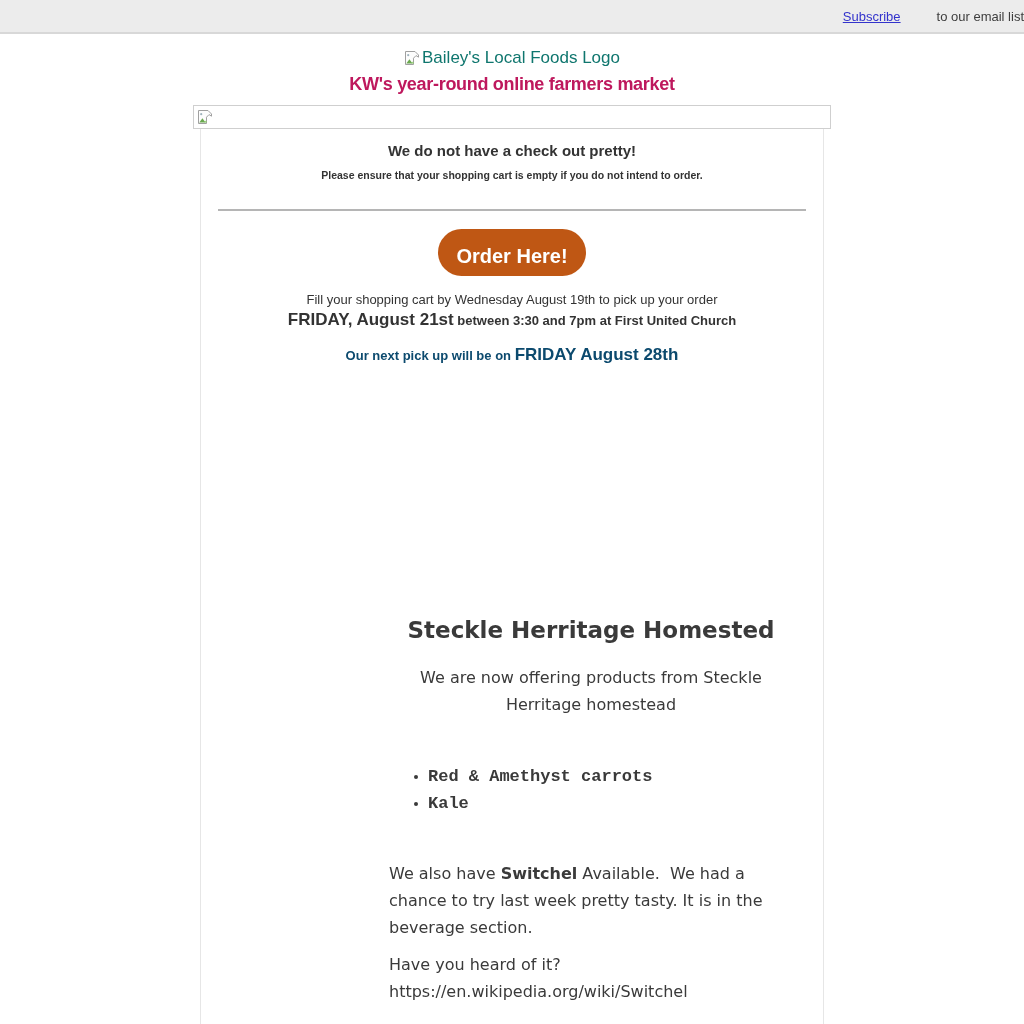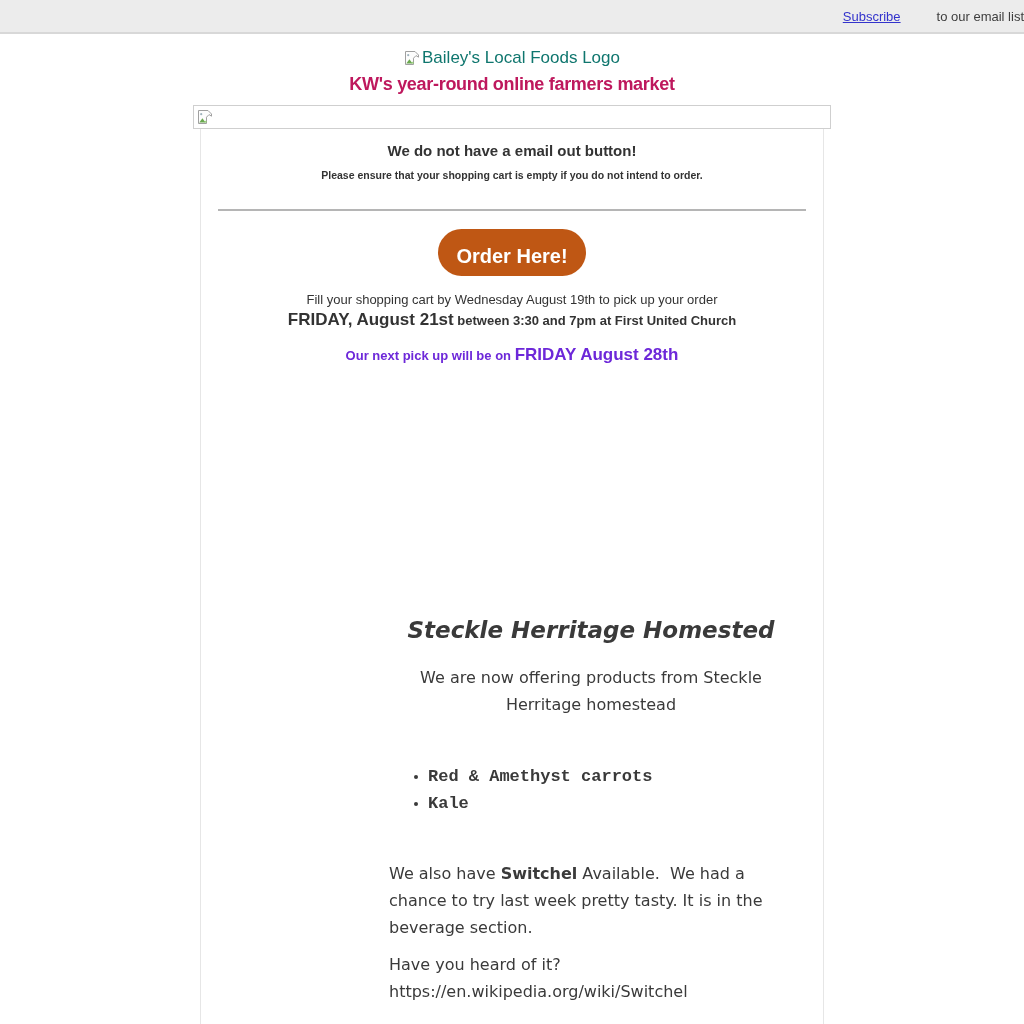--- a/index.html
+++ b/index.html
@@ -99,36 +99,35 @@
     border-radius: 28px;
     width: 148px;
     height: 47px;
     line-height: 55px;
     text-align: center;
     cursor: pointer;
   }
   .pickup-line1 { font-size: 13px; margin: 16px 0 0 0; color: #333; }
   .pickup-line2 { font-size: 13px; font-weight: bold; margin: 3px 0 0 0; color: #333; }
   .pickup-line2 .big { font-size: 17px; }
-  .pickup-line3 { font-size: 13px; font-weight: bold; margin: 15px 0 0 0; color: #6d28d9; }
+  .pickup-line3 { font-size: 13px; font-weight: bold; margin: 15px 0 0 0; color: #0c4a6e; }
   .pickup-line3 .big { font-size: 17px; }
   .gap-block { height: 252px; }
   .steckle {
     width: 404px;
     margin-left: 188px;
     text-align: left;
     font-family: "DejaVu Sans", sans-serif;
     color: #3a3a3a;
   }
   .steckle-heading {
     font-size: 23px;
     font-weight: bold;
     margin: 0;
     text-align: center;
-    font-style: italic;
   }
   .steckle-intro {
     font-size: 16px;
     line-height: 27px;
     margin: 21px 0 0 0;
     text-align: center;
   }
   .steckle-list {
     list-style: none;
     margin: 45px 0 0 0;
@@ -194,21 +193,21 @@
       <path d="M1.5 1.5 H11 L14.5 5 V7.2 L12 5.6 L9.5 8.2 V14.5 H1.5 Z" fill="#fdfdfd" stroke="#a0a0a0" stroke-width="1"></path>
       <circle cx="4.2" cy="5.2" r="1.1" fill="#9fb3bd"></circle>
       <path d="M2.3 13.6 L5.4 9.2 L8.6 13.6 Z" fill="#6aa84f"></path>
       <path d="M7.2 13.6 L8.9 11.4 L9.5 12.2 V13.6 Z" fill="#8fce6e"></path>
     </svg>
   </span>
 </div>
 
 <div class="content-col">
 
-  <p class="notice-heading">We do not have a email out button!</p>
+  <p class="notice-heading">We do not have a check out pretty!</p>
   <p class="notice-sub">Please ensure that your shopping cart is empty if you do not intend to order.</p>
 
   <div class="rule"></div>
 
   <div class="order-wrap">
     <a class="order-btn">Order Here!</a>
   </div>
 
   <p class="pickup-line1">Fill your shopping cart by Wednesday August 19th to pick up your order</p>
   <p class="pickup-line2">

